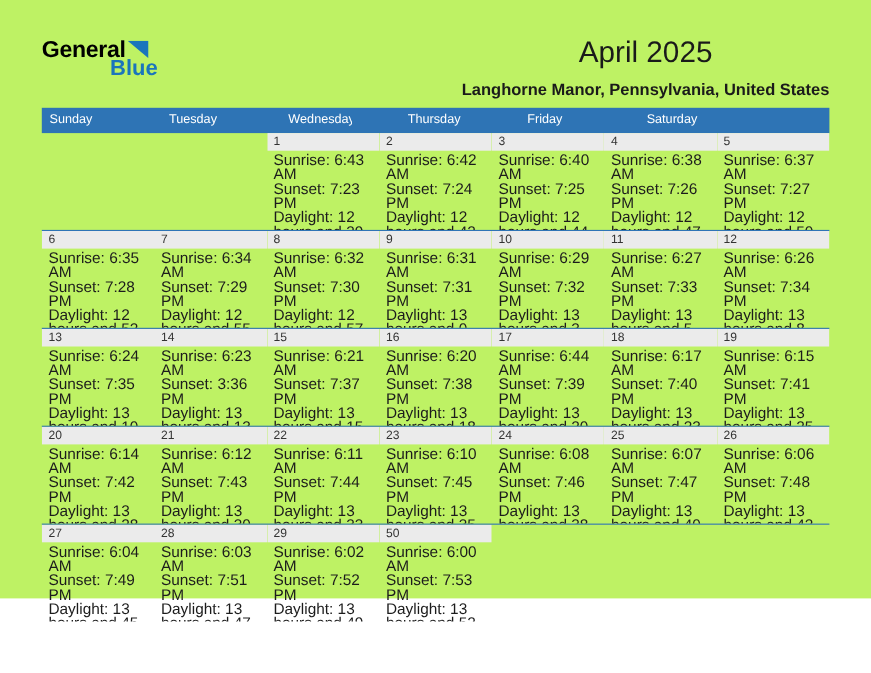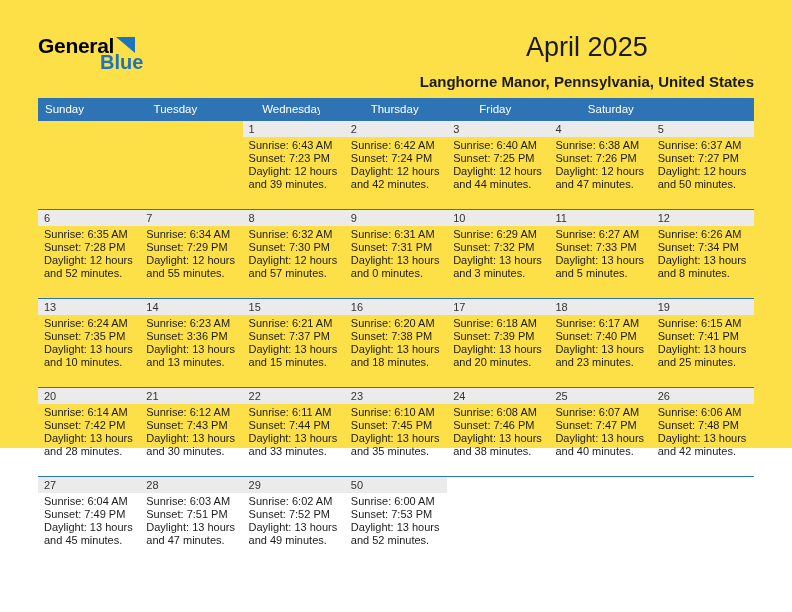--- a/index.html
+++ b/index.html
@@ -3,23 +3,23 @@
 <meta charset="utf-8">
 <style>
   html, body { margin: 0; padding: 0; background: #ffffff; }
   body {
     width: 792px; height: 612px; overflow: hidden;
     font-family: "Liberation Sans", "DejaVu Sans", sans-serif;
     color: #1a1a1a;
   }
   .page {
     box-sizing: border-box;
-    width: 792px; height: 448px;
+    width: 792px; height: 544px;
     padding: 30px 38px 0 38px;
-    background: #fde047;
+    background: #bef264;
   }
   
   .top {
     display: flex; justify-content: space-between; align-items: flex-start;
     margin-bottom: 8px;
   }
   .logo { padding-top: 6px; }
   .logo-line1 { display: flex; align-items: flex-start; }
   .logo-general {
     font-size: 21px; font-weight: bold; color: #000000; letter-spacing: -0.3px;
@@ -55,21 +55,21 @@
   }
   .day-cell { overflow: hidden; }
   .day-band {
     background: #EBEBEB;
     font-size: 11px; color: #333333;
     height: 16px; line-height: 16px;
     padding-left: 6px;
   }
   .cell-body {
     padding: 2px 3px 0 6px;
-    font-size: 11px; line-height: 13px; color: #1c1c1c;
+    font-size: 14px; line-height: 13px; color: #1c1c1c;
   }
 </style>
 </head>
 <body>
 
 <div class="page">
 
   <div class="top">
     <div class="logo">
       <div class="logo-line1">
@@ -228,21 +228,21 @@
             <div class="day-band">16</div>
             <div class="cell-body">
               <div class="line">Sunrise: 6:20 AM</div>
               <div class="line">Sunset: 7:38 PM</div>
               <div class="line">Daylight: 13 hours and 18 minutes.</div>
             </div>
           </div>
           <div class="day-cell">
             <div class="day-band">17</div>
             <div class="cell-body">
-              <div class="line">Sunrise: 6:18 AM</div>
+              <div class="line">Sunrise: 6:44 AM</div>
               <div class="line">Sunset: 7:39 PM</div>
               <div class="line">Daylight: 13 hours and 20 minutes.</div>
             </div>
           </div>
           <div class="day-cell">
             <div class="day-band">18</div>
             <div class="cell-body">
               <div class="line">Sunrise: 6:17 AM</div>
               <div class="line">Sunset: 7:40 PM</div>
               <div class="line">Daylight: 13 hours and 23 minutes.</div>

